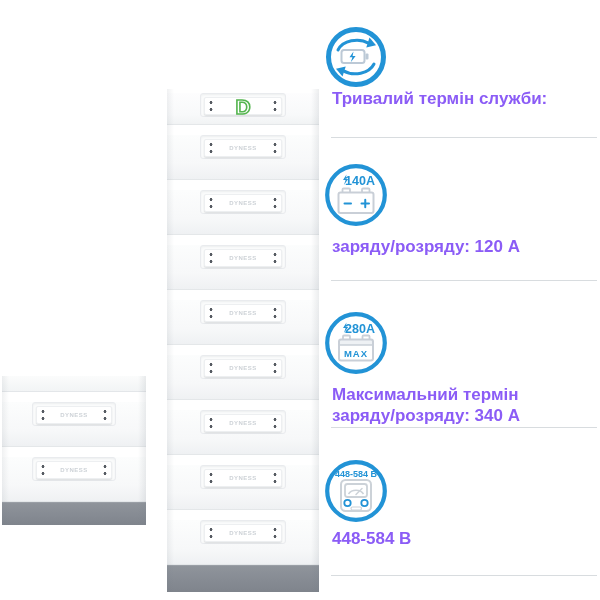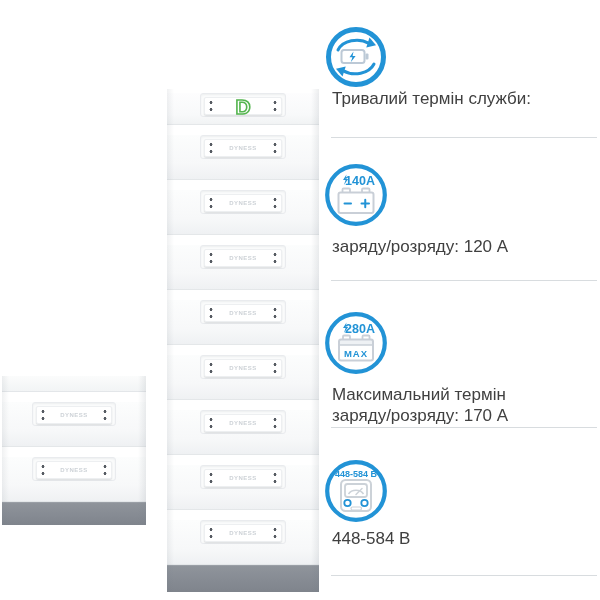--- a/index.html
+++ b/index.html
@@ -51,21 +51,21 @@
   .tbase{
     background:linear-gradient(180deg,#8f949b 0%,#868b93 55%,#7f848c 100%);
     border-top:1px solid #9a9fa6;
   }
   .tower-large .tbase{height:26px;}
   .tower-small .tbase{height:22px;}
   
   .feature-icon{position:absolute;left:324px;width:64px;height:64px;}
   .feature-text{
     position:absolute;left:332px;width:266px;
-    color:#404040;font-weight:normal;font-size:17px;line-height:21px;
+    color:#8b5cf6;font-weight:bold;font-size:17px;line-height:21px;
   }
   .sep{position:absolute;left:331px;width:266px;height:1px;background:#d8dcdf;}
   svg{display:block;}
   svg text{font-family:"Liberation Sans", sans-serif;}
 </style>
 </head>
 <body>
 
 <div class="tower tower-small">
   <div class="lid"></div>
@@ -197,21 +197,21 @@
     <rect x="19" y="24.5" width="7" height="5" rx="1" fill="#ffffff" stroke="#c9cfd7" stroke-width="1.8"></rect>
     <rect x="38.5" y="24.5" width="7" height="5" rx="1" fill="#ffffff" stroke="#c9cfd7" stroke-width="1.8"></rect>
     <rect x="15" y="28.5" width="34" height="5.5" fill="#eef1f4"></rect>
     <rect x="15" y="28.5" width="34" height="21" rx="2" fill="none" stroke="#c9cfd7" stroke-width="2"></rect>
     <path d="M15 34 H49" stroke="#c9cfd7" stroke-width="1.5"></path>
     <text x="32" y="46" text-anchor="middle" font-size="9.5" font-weight="bold" letter-spacing="1" fill="#2293d6">MAX</text>
   </svg>
 </div>
 <div class="feature-text" style="top:384px">
   <div>Максимальний термін</div>
-  <div>заряду/розряду: 170 А</div>
+  <div>заряду/розряду: 340 А</div>
 </div>
 <div class="sep" style="top:427px"></div>
 
 <div class="feature-icon" style="top:459px">
   <svg width="64" height="64" viewBox="0 0 64 64">
     <circle cx="32" cy="32" r="28.8" fill="#ffffff" stroke="#2293d6" stroke-width="4.2"></circle>
     <text x="32" y="17.5" text-anchor="middle" font-size="9" font-weight="bold" fill="#2293d6">448-584 В</text>
     <rect x="17" y="21" width="30" height="31" rx="4.5" fill="#ffffff" stroke="#ccd2d8" stroke-width="2"></rect>
     <rect x="21" y="25" width="22" height="13" rx="2.5" fill="#ffffff" stroke="#ccd2d8" stroke-width="1.8"></rect>
     <path d="M24.5 35 A 8.5 7 0 0 1 39.5 35" fill="none" stroke="#ccd2d8" stroke-width="1.5"></path>

